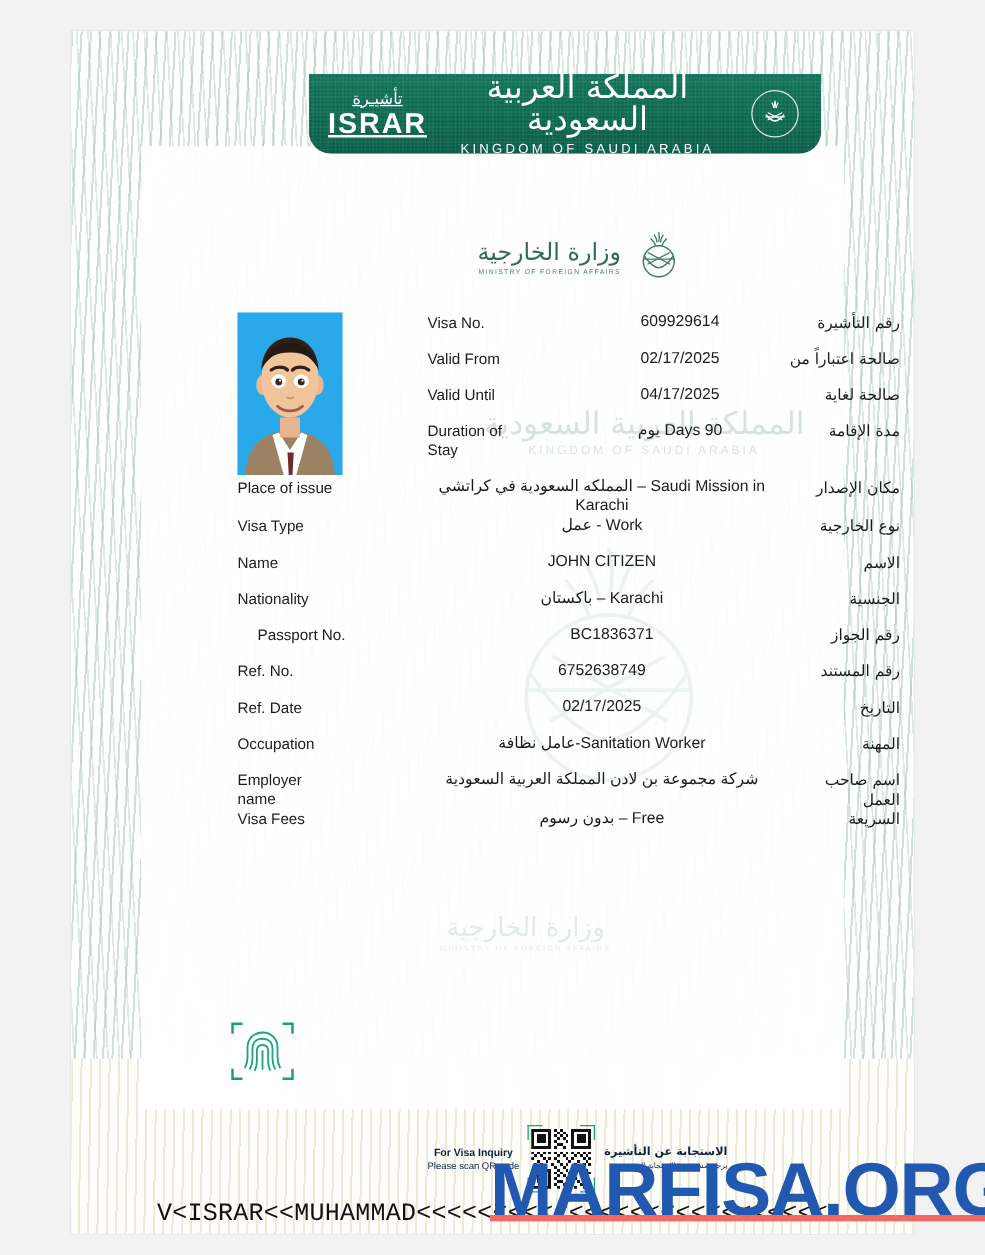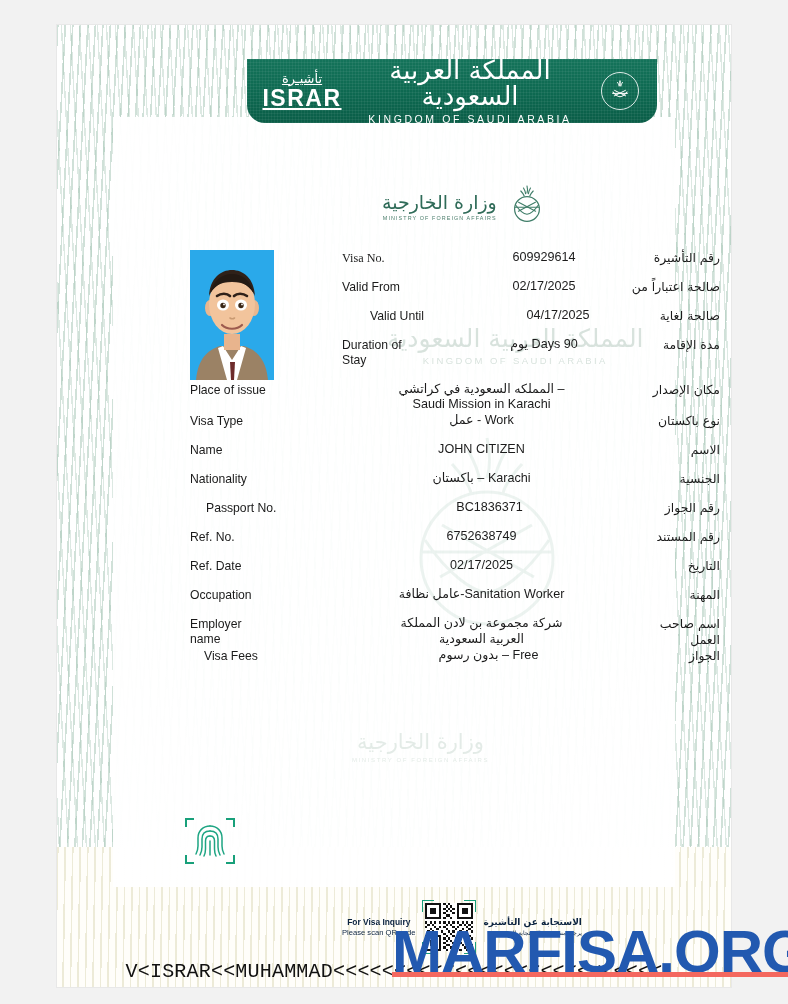--- a/index.html
+++ b/index.html
@@ -143,21 +143,21 @@
     text-align:right;direction:rtl;
     font-size:12.4px;line-height:1.25;
     font-family:"DejaVu Sans",sans-serif;
   }
   
   .fields .top-block{margin-left:152px;width:378px;}
   .fields .top-block .en-label{width:118px;flex:0 0 118px;}
   .fields .top-block .row{min-height:29px;}
   .fields .top-block .ar-label{width:92px;flex:0 0 92px;}
   .fields .rest{margin-top:14px;}
-  .fields .rest .row{min-height:29px;gap:44px;}
+  .fields .rest .row{min-height:29px;}
 
   
   .fingerprint{position:absolute;left:125px;top:788px;width:56px;height:56px;}
 
   
   .qr-block{
     position:absolute;left:285px;top:878px;
     display:flex;align-items:center;gap:10px;
   }
   .qr-en{text-align:center;line-height:1.25;}
@@ -301,51 +301,51 @@
       <path d="M42 58c-2 6-3 8 0 9 3-1 2-3 0-9z" fill="#dda madeup" fill-opacity="0"></path>
       <path d="M40 68c1.5 1 3 1 4.5 0" stroke="#c99a72" stroke-width="1.6" fill="none" stroke-linecap="round"></path>
 
       <path d="M32 75c5 5 15 5 20 0" stroke="#9d5b4e" stroke-width="2.2" fill="none" stroke-linecap="round"></path>
     </svg>
   </div>
 
   <div class="fields">
     <div class="top-block">
         <div class="row">
-          <div class="en-label" style="white-space: pre-line; font-family: Liberation Serif, serif;">Visa No.</div>
+          <div class="en-label" style="white-space: pre-line;">Visa No.</div>
           <div class="value">609929614</div>
           <div class="ar-label">رقم التأشيرة</div>
         </div>
         <div class="row">
           <div class="en-label" style="white-space: pre-line;">Valid From</div>
           <div class="value">02/17/2025</div>
           <div class="ar-label">صالحة اعتباراً من</div>
         </div>
         <div class="row">
-          <div class="en-label" style="white-space: pre-line; margin-left: 28px;">Valid Until</div>
+          <div class="en-label" style="white-space: pre-line;">Valid Until</div>
           <div class="value">04/17/2025</div>
           <div class="ar-label">صالحة لغاية</div>
         </div>
         <div class="row">
           <div class="en-label" style="white-space: pre-line;">Duration of
 Stay</div>
           <div class="value">يوم Days 90</div>
           <div class="ar-label">مدة الإقامة</div>
         </div>
       </div>
     <div class="rest">
         <div class="row">
           <div class="en-label" style="white-space: pre-line;">Place of issue</div>
           <div class="value">المملكه السعودية في كراتشي – Saudi Mission in Karachi</div>
           <div class="ar-label">مكان الإصدار</div>
         </div>
         <div class="row">
           <div class="en-label" style="white-space: pre-line;">Visa Type</div>
           <div class="value">عمل - Work</div>
-          <div class="ar-label">نوع باكستان</div>
+          <div class="ar-label">نوع الخارجية</div>
         </div>
         <div class="row">
           <div class="en-label" style="white-space: pre-line;">Name</div>
           <div class="value">JOHN CITIZEN</div>
           <div class="ar-label">الاسم</div>
         </div>
         <div class="row">
           <div class="en-label" style="white-space: pre-line;">Nationality</div>
           <div class="value">باكستان – Karachi</div>
           <div class="ar-label">الجنسية</div>
@@ -370,23 +370,23 @@
           <div class="value">عامل نظافة-Sanitation Worker</div>
           <div class="ar-label">المهنة</div>
         </div>
         <div class="row">
           <div class="en-label" style="white-space: pre-line;">Employer
 name</div>
           <div class="value">شركة مجموعة بن لادن المملكة العربية السعودية</div>
           <div class="ar-label">اسم صاحب العمل</div>
         </div>
         <div class="row">
-          <div class="en-label" style="white-space: pre-line; margin-left: 14px;">Visa Fees</div>
+          <div class="en-label" style="white-space: pre-line;">Visa Fees</div>
           <div class="value">بدون رسوم – Free</div>
-          <div class="ar-label">الجواز</div>
+          <div class="ar-label">السريعة</div>
         </div>
       </div>
   </div>
 
   <div class="fingerprint">
     <svg width="56" height="56" viewBox="0 0 56 56" aria-hidden="true">
       <g stroke="#18a07a" fill="none" stroke-width="2">
         <path d="M4 14V6h8M52 14V6h-8M4 42v8h8M52 42v8h-8"></path>
       </g>
       <g stroke="#1ea583" fill="none" stroke-width="1.5" stroke-linecap="round">

